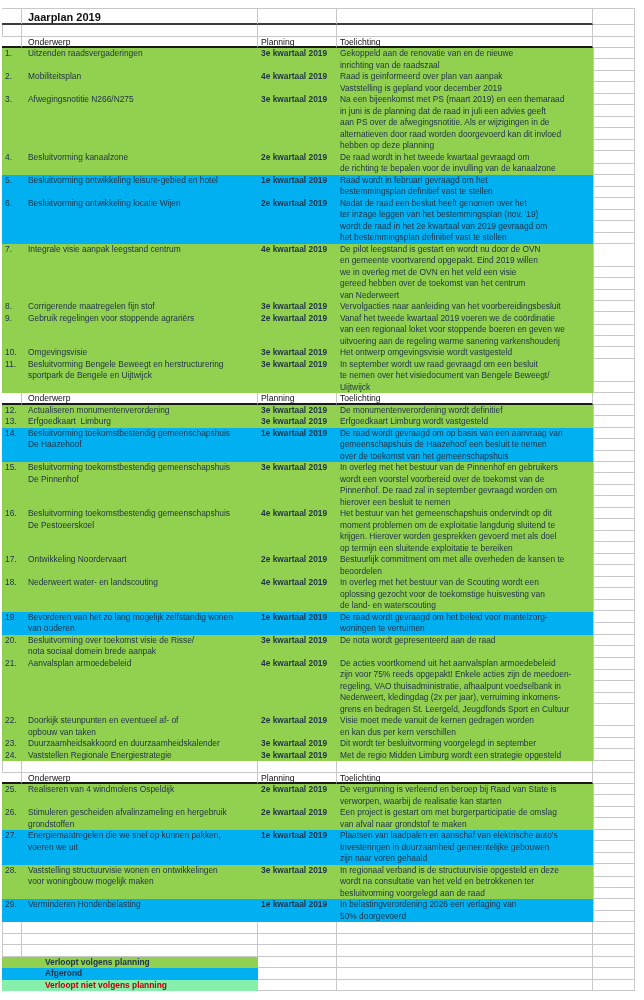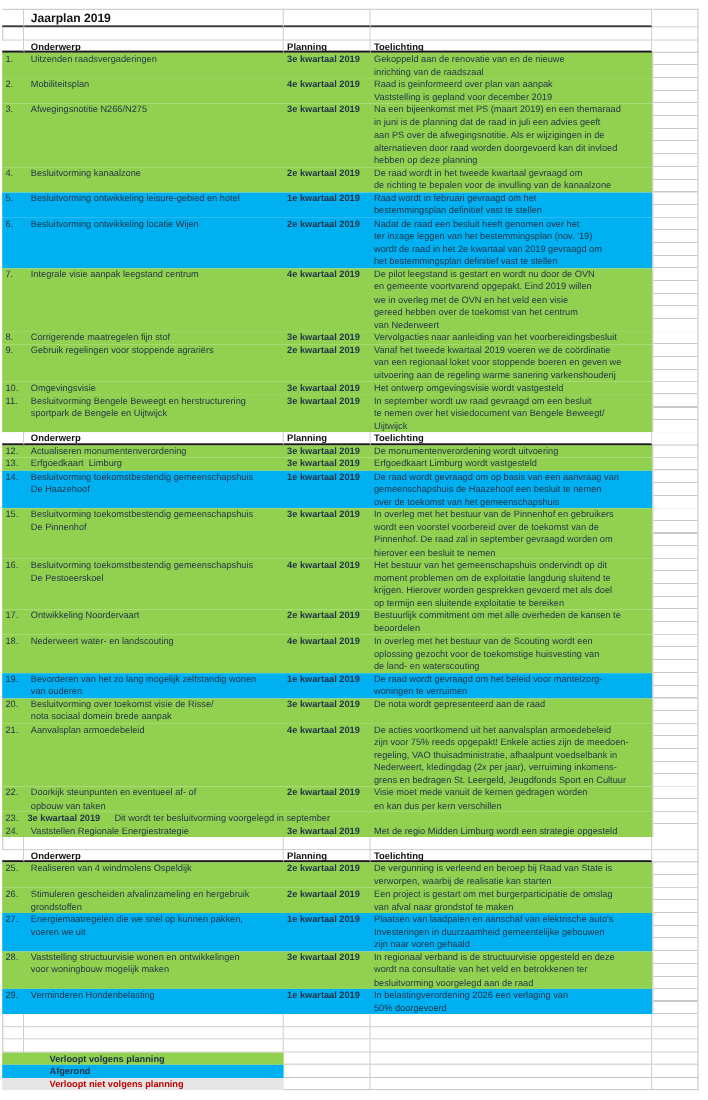--- a/index.html
+++ b/index.html
@@ -25,21 +25,21 @@
   .band{display:flex;width:591px;}
   
   .wb{border-right:1px solid var(--grid);border-bottom:1px solid var(--grid);background:#fff;}
   .wb-first{border-left:1px solid var(--grid);}
   
   .title-row{height:17px;}
   .title-row .cell{border-top:1px solid var(--grid);font-size:11px;font-weight:bold;line-height:16px;color:#111;}
   .title-row .tb{border-bottom:2px solid #3c3c3c;border-right:1px solid var(--grid);background:#fff;}
   .title-row .c-extra{border-bottom:1px solid var(--grid);border-right:1px solid var(--grid);background:#fff;}
   
-  .hdr .cell{font-weight:bold;color:#111;font-size:8.6px;background:#fff;}
+  .hdr .cell{font-weight:normal;color:#111;font-size:8.6px;background:#fff;}
   .hdr .hb{border-bottom:2px solid var(--dark);border-right:1px solid var(--grid);}
   .hdr .c-extra{border-bottom:1px solid var(--grid);border-right:1px solid var(--grid);}
   
   .item .c-extra{
     border-left:1px solid var(--grid);border-right:1px solid var(--grid);background:
     repeating-linear-gradient(to bottom, transparent 0, transparent 10.5px, var(--grid) 10.5px, var(--grid) 11.5px);
   }
   
   .legend-band{box-sizing:border-box;width:256px;padding-left:43px;font-size:8.4px;line-height:11.5px;font-weight:bold;}
 </style>
@@ -193,21 +193,21 @@
     <div class="cell c-ond hb">Onderwerp</div>
     <div class="cell c-plan hb">Planning</div>
     <div class="cell c-toe hb">Toelichting</div>
     <div class="cell c-extra"></div>
   </div>
       <div class="row item" style="height:11.5px">
       <div class="band" style="background:#92d050">
         <div class="cell c-num">12.</div>
         <div class="cell c-ond pre">Actualiseren monumentenverordening</div>
         <div class="cell c-plan">3e kwartaal 2019</div>
-        <div class="cell c-toe pre">De monumentenverordening wordt uitvoering</div>
+        <div class="cell c-toe pre">De monumentenverordening wordt definitief</div>
       </div>
       <div class="cell c-extra"></div>
     </div>
       <div class="row item" style="height:11.5px">
       <div class="band" style="background:#92d050">
         <div class="cell c-num">13.</div>
         <div class="cell c-ond pre">Erfgoedkaart  Limburg</div>
         <div class="cell c-plan">3e kwartaal 2019</div>
         <div class="cell c-toe pre">Erfgoedkaart Limburg wordt vastgesteld</div>
       </div>
@@ -313,20 +313,21 @@
 opbouw van taken</div>
         <div class="cell c-plan">2e kwartaal 2019</div>
         <div class="cell c-toe pre">Visie moet mede vanuit de kernen gedragen worden
 en kan dus per kern verschillen</div>
       </div>
       <div class="cell c-extra"></div>
     </div>
       <div class="row item" style="height:11.5px">
       <div class="band" style="background:#92d050">
         <div class="cell c-num">23.</div>
+        <div class="cell c-ond pre">Duurzaamheidsakkoord en duurzaamheidskalender</div>
         <div class="cell c-plan">3e kwartaal 2019</div>
         <div class="cell c-toe pre">Dit wordt ter besluitvorming voorgelegd in september</div>
       </div>
       <div class="cell c-extra"></div>
     </div>
       <div class="row item" style="height:11.5px">
       <div class="band" style="background:#92d050">
         <div class="cell c-num">24.</div>
         <div class="cell c-ond pre">Vaststellen Regionale Energiestrategie</div>
         <div class="cell c-plan">3e kwartaal 2019</div>
@@ -430,19 +431,19 @@
     <div class="cell c-toe wb"></div>
     <div class="cell c-extra wb"></div>
   </div>
       <div class="row">
     <div class="legend-band" style="background:#00b0f0;color:var(--ink)">Afgerond</div>
     <div class="cell c-plan wb"></div>
     <div class="cell c-toe wb"></div>
     <div class="cell c-extra wb"></div>
   </div>
       <div class="row">
-    <div class="legend-band" style="background:#e5e5e5;color:#c00000">Verloopt niet volgens planning</div>
+    <div class="legend-band" style="background:#86efac;color:#c00000">Verloopt niet volgens planning</div>
     <div class="cell c-plan wb"></div>
     <div class="cell c-toe wb"></div>
     <div class="cell c-extra wb"></div>
   </div>
     </div>
 </div>
 
 </body></html>

